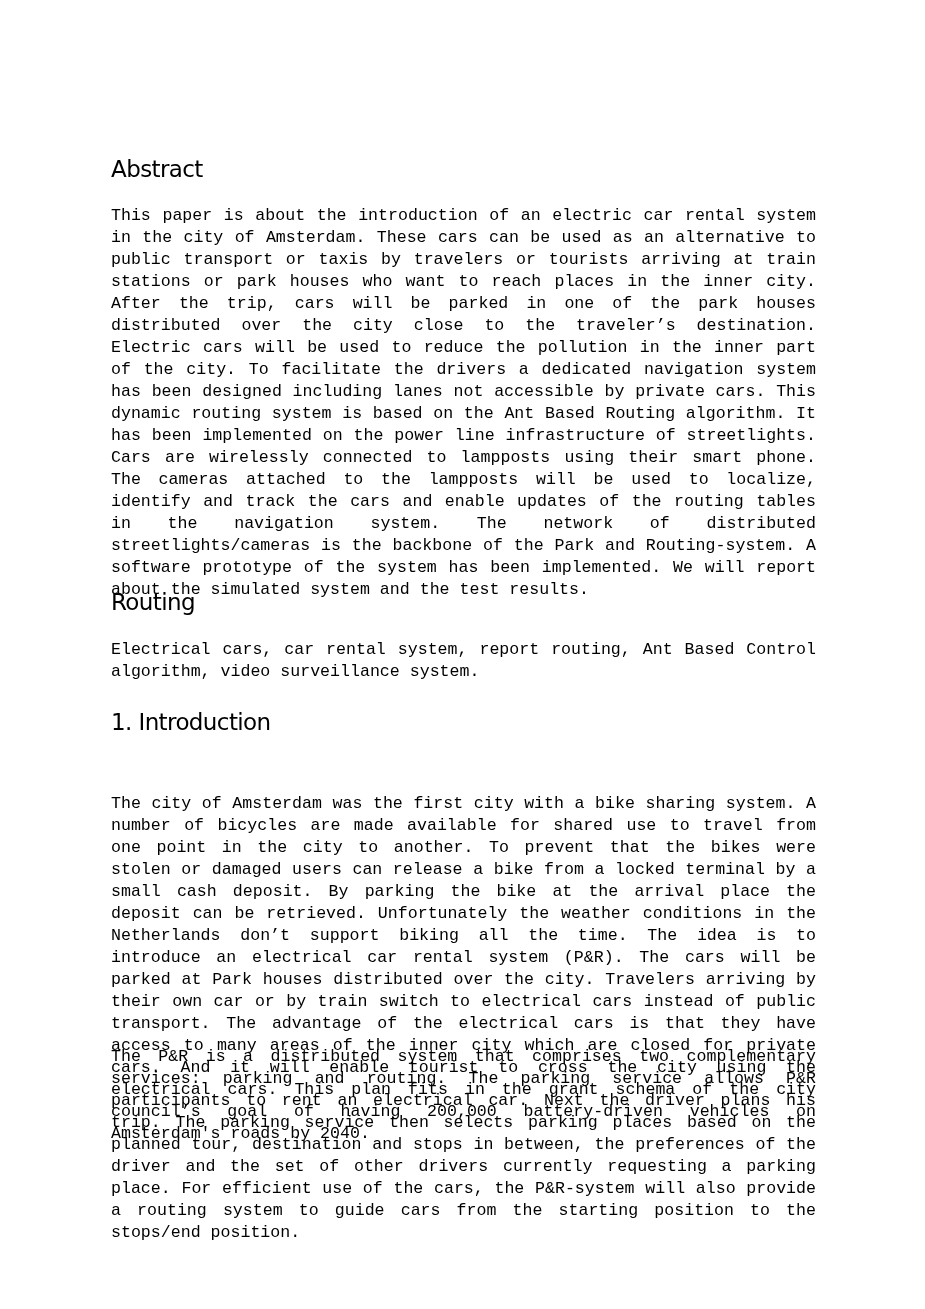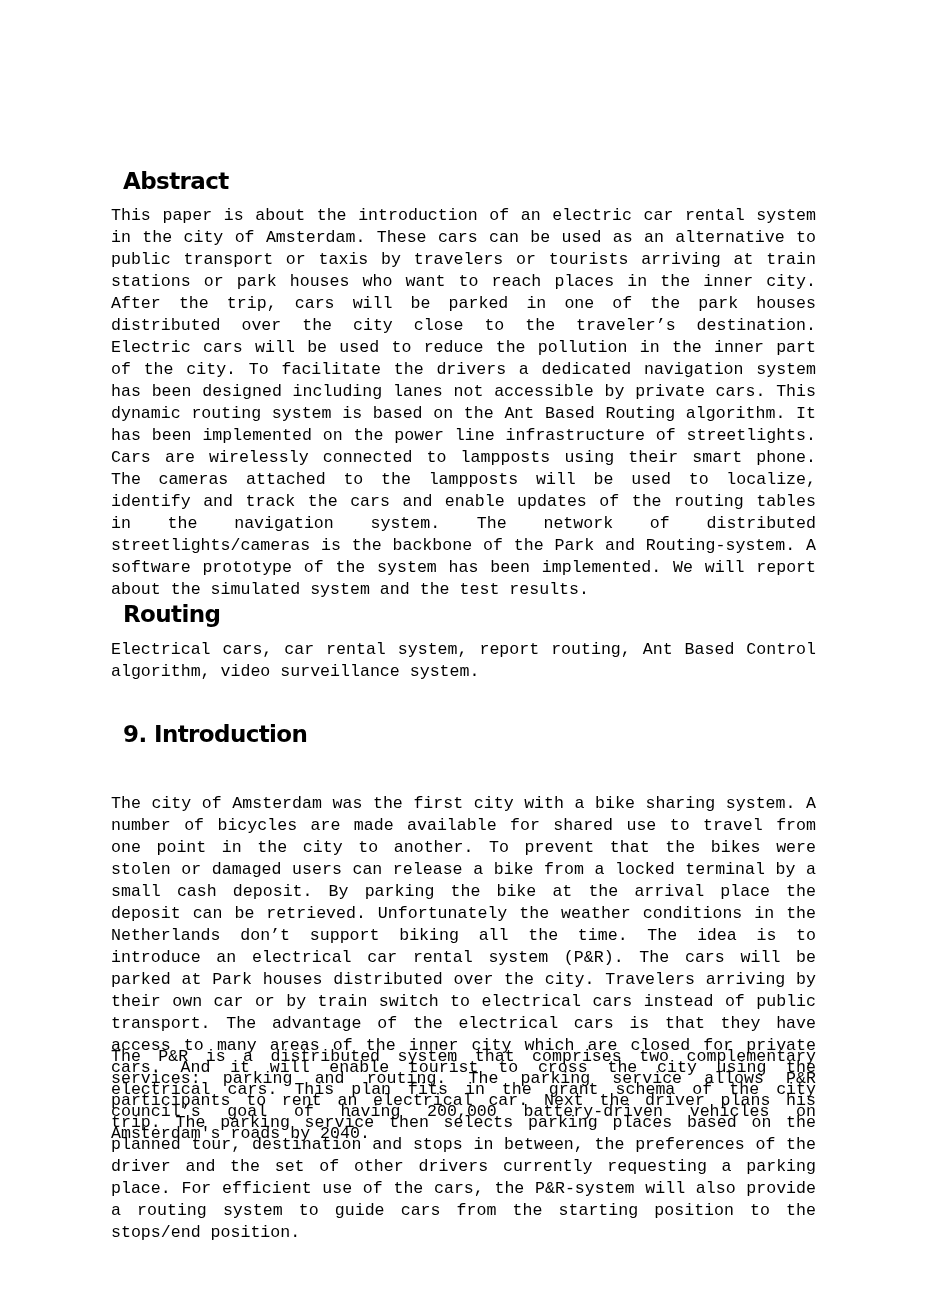--- a/index.html
+++ b/index.html
@@ -15,24 +15,24 @@
       color: #000000;
     }
     .page {
       position: absolute;
       left: 111px;
       top: 0;
       width: 705px;
     }
     .heading {
       font-family: "DejaVu Sans", sans-serif;
-      font-weight: bold;
+      font-weight: normal;
       font-size: 23px;
       letter-spacing: -0.6px;
-      margin: 12px;
+      margin: 0;
       position: absolute;
       left: 0;
       white-space: nowrap;
       line-height: 30px;
     }
     .para {
       font-family: Liberation Mono, monospace;
       font-size: 16.6px;
       line-height: 22px;
       text-align: justify;
@@ -52,16 +52,16 @@
 </head>
 <body>
 
 <div class="page">
   <h2 class="heading" id="h-abstract">Abstract</h2>
   <p class="para" id="p-abstract">This paper is about the introduction of an electric car rental system in the city of Amsterdam. These cars can be used as an alternative to public transport or taxis by travelers or tourists arriving at train stations or park houses who want to reach places in the inner city. After the trip, cars will be parked in one of the park houses distributed over the city close to the traveler’s destination. Electric cars will be used to reduce the pollution in the inner part of the city. To facilitate the drivers a dedicated navigation system has been designed including lanes not accessible by private cars. This dynamic routing system is based on the Ant Based Routing algorithm. It has been implemented on the power line infrastructure of streetlights. Cars are wirelessly connected to lampposts using their smart phone. The cameras attached to the lampposts will be used to localize, identify and track the cars and enable updates of the routing tables in the navigation system. The network of distributed streetlights/cameras is the backbone of the Park and Routing-system. A software prototype of the system has been implemented. We will report about the simulated system and the test results.</p>
 
   <h2 class="heading" id="h-keywords">Routing</h2>
   <p class="para" id="p-keywords">Electrical cars, car rental system, report routing, Ant Based Control algorithm, video surveillance system.</p>
 
-  <h2 class="heading" id="h-intro">9. Introduction</h2>
+  <h2 class="heading" id="h-intro">1. Introduction</h2>
   <p class="para" id="p-intro-1">The city of Amsterdam was the first city with a bike sharing system. A number of bicycles are made available for shared use to travel from one point in the city to another. To prevent that the bikes were stolen or damaged users can release a bike from a locked terminal by a small cash deposit. By parking the bike at the arrival place the deposit can be retrieved. Unfortunately the weather conditions in the Netherlands don’t support biking all the time. The idea is to introduce an electrical car rental system (P&amp;R). The cars will be parked at Park houses distributed over the city. Travelers arriving by their own car or by train switch to electrical cars instead of public transport. The advantage of the electrical cars is that they have access to many areas of the inner city which are closed for private cars. And it will enable tourist to cross the city using the electrical cars. This plan fits in the grant schema of the city council’s goal of having 200,000 battery-driven vehicles on Amsterdam's roads by 2040.</p>
   <p class="para" id="p-intro-2">The P&amp;R is a distributed system that comprises two complementary services: parking and routing. The parking service allows P&amp;R participants to rent an electrical car. Next the driver plans his trip. The parking service then selects parking places based on the planned tour, destination and stops in between, the preferences of the driver and the set of other drivers currently requesting a parking place. For efficient use of the cars, the P&amp;R-system will also provide a routing system to guide cars from the starting position to the stops/end position.</p>
 </div>
 
 </body></html>

